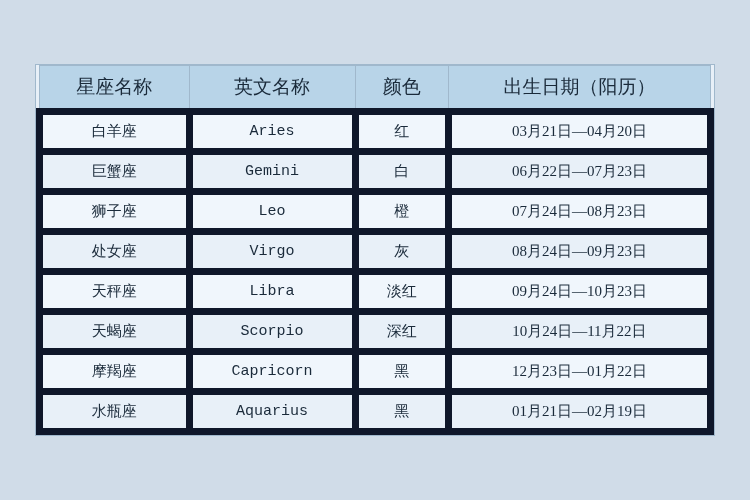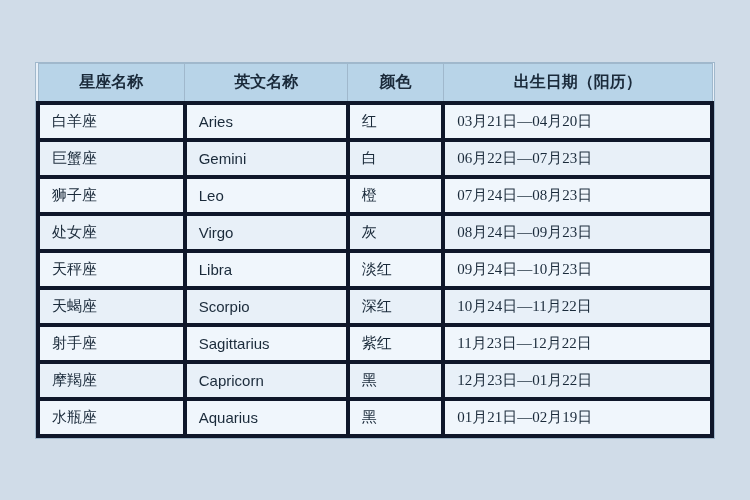--- a/index.html
+++ b/index.html
@@ -30,42 +30,43 @@
     }
 
     thead tr {
       background-color: #b8d4e8;
     }
 
     thead th {
       border: 1px solid #a0b8cc;
       padding: 8px 12px;
       text-align: center;
-      font-weight: bold;
-      font-size: 16px;
+      font-weight: normal;
+      font-size: 19px;
       color: #1a2a3a;
     }
 
     tbody tr {
       background-color: #f0f6fc;
     }
 
     tbody tr:nth-child(even) {
       background-color: #e8f0f8;
     }
 
     tbody td {
-      border: 4px solid #0f172a;
+      border: 7px solid #0f172a;
       padding: 7px 12px;
+      text-align: center;
       font-size: 15px;
       color: #1a2a3a;
     }
 
     tbody td:nth-child(2) {
-      font-family: Liberation Sans, sans-serif;
+      font-family: Liberation Mono, monospace;
     }
   </style>
 </head>
 <body>
 
 <div class="table-container">
   <table>
     <thead>
       <tr>
         <th>星座名称</th>
@@ -105,26 +106,20 @@
           <td>淡红</td>
           <td>09月24日—10月23日</td>
         </tr>
         <tr>
           <td>天蝎座</td>
           <td>Scorpio</td>
           <td>深红</td>
           <td>10月24日—11月22日</td>
         </tr>
         <tr>
-          <td>射手座</td>
-          <td>Sagittarius</td>
-          <td>紫红</td>
-          <td>11月23日—12月22日</td>
-        </tr>
-        <tr>
           <td>摩羯座</td>
           <td>Capricorn</td>
           <td>黑</td>
           <td>12月23日—01月22日</td>
         </tr>
         <tr>
           <td>水瓶座</td>
           <td>Aquarius</td>
           <td>黑</td>
           <td>01月21日—02月19日</td>

